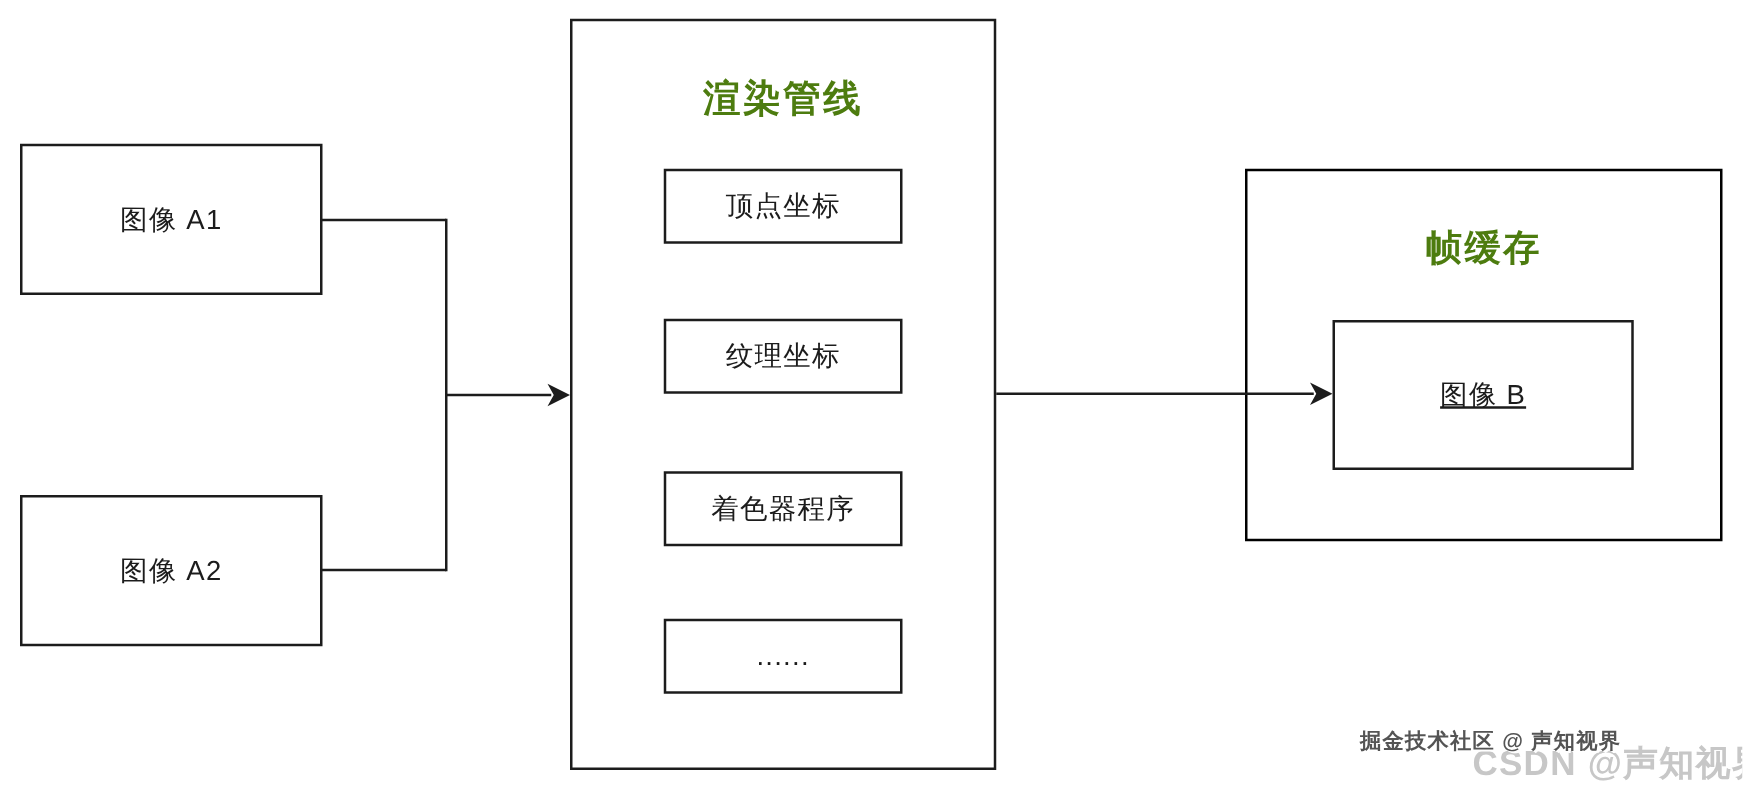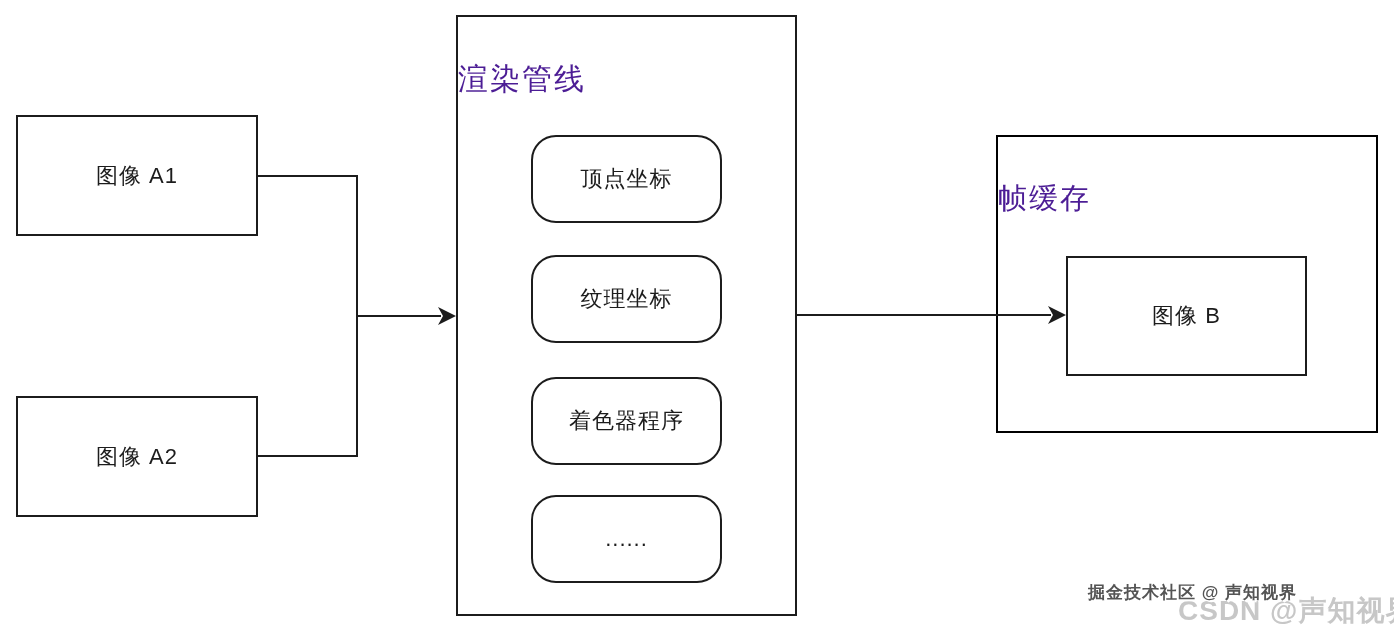--- a/index.html
+++ b/index.html
@@ -27,62 +27,62 @@
   }
   .node .label {
     font-size: 22px;
     letter-spacing: 1px;
     white-space: nowrap;
   }
   .group-title {
     position: absolute;
     left: 0;
     width: 100%;
-    text-align: left;
-    font-weight: normal;
-    color: #4c1d95;
+    text-align: center;
+    font-weight: bold;
+    color: #4d7c0f;
     letter-spacing: 2px;
     white-space: nowrap;
   }
   
   .box-a1 { left: 16px;  top: 115px; width: 242px; height: 121px; }
   .box-a2 { left: 16px;  top: 396px; width: 242px; height: 121px; }
   
   .pipeline {
     position: absolute;
     left: 456px; top: 15px; width: 341px; height: 601px;
     border: 2px solid #1c1c1c;
     background: #ffffff;
     box-sizing: border-box;
   }
   .pipeline .group-title { top: 42px; font-size: 30px; }
   .stage {
     position: absolute;
     left: 73px;
     width: 191px;
-    height: 88px;
-    border-radius: 25px;
+    height: 60px;
   }
   .stage-0 { top: 118px; }
   .stage-1 { top: 238px; }
   .stage-2 { top: 360px; }
   .stage-3 { top: 478px; }
   
   .framebuffer {
     position: absolute;
     left: 996px; top: 135px; width: 382px; height: 298px;
     border: 2px solid #000000;
     background: #ffffff;
     box-sizing: border-box;
   }
   .framebuffer .group-title { top: 42px; font-size: 29px; }
   .box-b {
     position: absolute;
     left: 68px; top: 119px; width: 241px; height: 120px;
     background: transparent;
+    text-decoration: underline;
   }
   
   .connectors {
     position: absolute;
     left: 0; top: 0;
     width: 1394px; height: 634px;
     pointer-events: none;
   }
   
   .wm-secondary {

